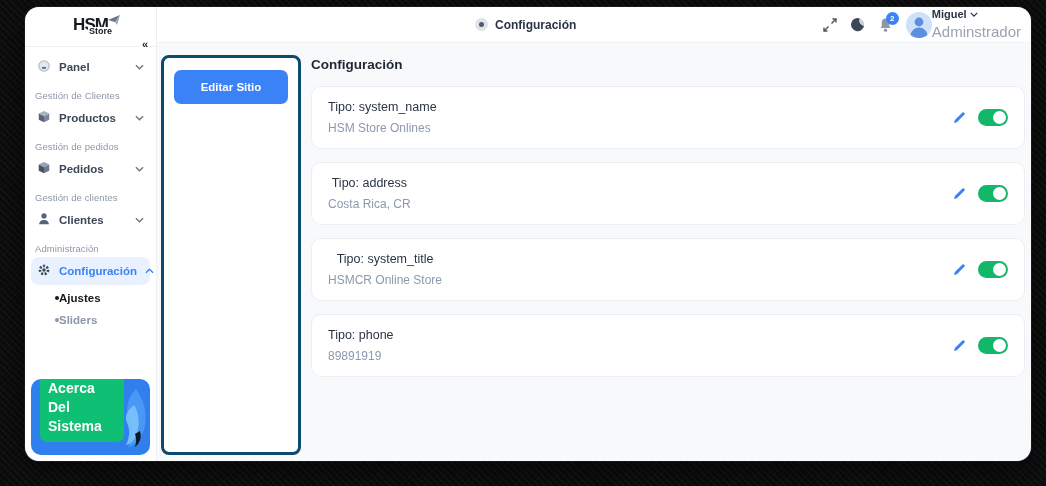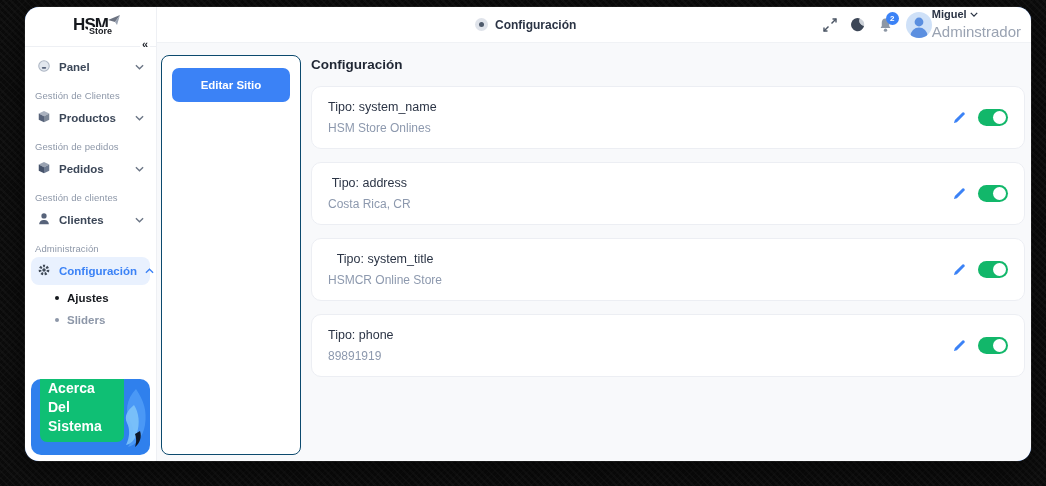--- a/index.html
+++ b/index.html
@@ -31,21 +31,21 @@
   .side-divider { position:relative; border-top:1px solid #eef0f4; margin:6px 0 4px; }
   .collapse { position:absolute; right:6px; top:-9px; font-size:11px; font-weight:700; color:#20242b; cursor:pointer; background:#fff; padding:0 2px; }
   .nav { flex:1 1 auto; overflow:hidden; }
   .section-label { font-size:9.5px; color:#8d97a8; margin:9px 10px 3px; letter-spacing:.1px; }
   .nav-item {
     display:flex; align-items:center; gap:8px; margin:2px 6px; padding:6px 6px;
     font-size:11.5px; font-weight:600; color:#3c4758; border-radius:8px; cursor:pointer;
   }
   .nav-item .chev { margin-left:auto; display:flex; }
   .nav-item.active { background:#e9f1fe; color:#3b82f6; }
-  .sub-item { display:flex; align-items:center; gap:8px; padding:5px 6px 5px 30px; font-size:11.5px; cursor:pointer; }
+  .sub-item { display:flex; align-items:center; gap:0; padding:5px 6px 5px 30px; font-size:11.5px; cursor:pointer; }
   .bullet { width:4px; height:4px; border-radius:50%; }
   .sub-item.current { color:#15181d; font-weight:700; }
   .sub-item.current .bullet { background:#15181d; }
   .sub-item.muted { color:#8d97a8; font-weight:600; }
   .sub-item.muted .bullet { background:#8d97a8; }
   .about-card {
     position:absolute; left:6px; right:6px; bottom:6px; height:76px;
     background:#2f80ed; border-radius:10px; overflow:hidden;
   }
   .about-flame { position:absolute; right:2px; top:8px; }
@@ -73,21 +73,21 @@
     display:flex; align-items:center; justify-content:center; padding:0 3px;
   }
   .user { display:flex; align-items:center; cursor:pointer; }
   .avatar { width:26px; height:26px; border-radius:50%; background:#cfe1f8; overflow:hidden; flex:0 0 26px; }
   .user-meta { line-height:1.2; }
   .user-name { font-size:11px; font-weight:700; color:#2b3445; display:flex; align-items:center; gap:3px; }
   .user-role { font-size:15px; color:#9aa3b2; }
   
   .content { flex:1 1 auto; background:#f8f9fb; display:flex; gap:10px; padding:12px 4px 0 4px; overflow:hidden; }
   .left-panel {
-    width:140px; flex:0 0 140px; background:#fff; border:1px solid #0c4a6e; border-radius:8px;
+    width:140px; flex:0 0 140px; background:#fff; border:3px solid #0c4a6e; border-radius:8px;
     padding:12px 10px; margin-bottom:6px; align-self:stretch;
   }
   .edit-site-btn {
     width:100%; background:#3b82f6; color:#fff; border:none; border-radius:7px;
     font-family:inherit; font-size:11.5px; font-weight:700; padding:11px 8px; text-align:center; cursor:pointer;
   }
   .settings-col { flex:1 1 auto; min-width:0; padding-right:2px; }
   .settings-heading { font-size:13.5px; font-weight:700; color:#1f2633; margin:2px 0 14px; }
   .setting-card {
     background:#fff; border:1px solid #eceef3; border-radius:10px;

